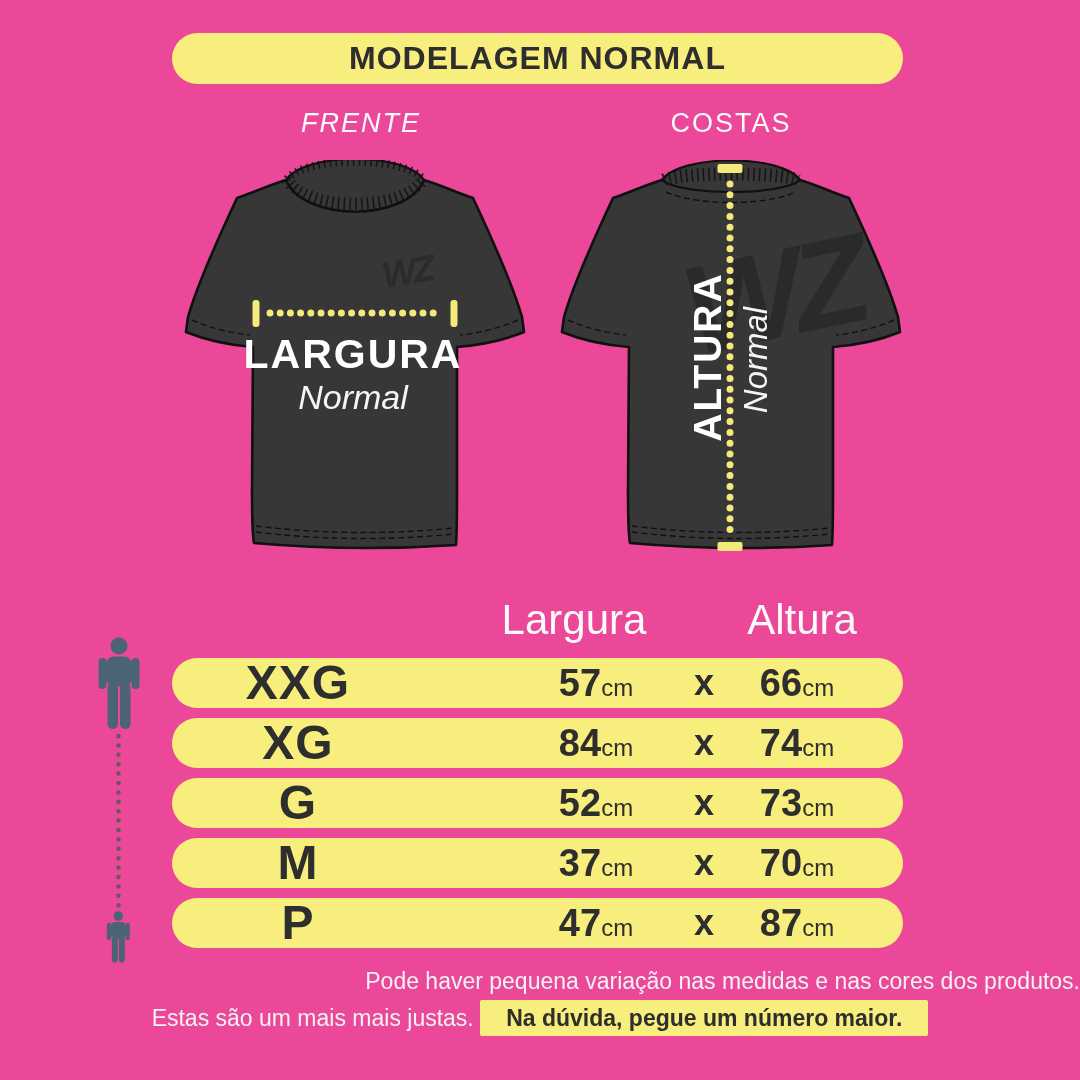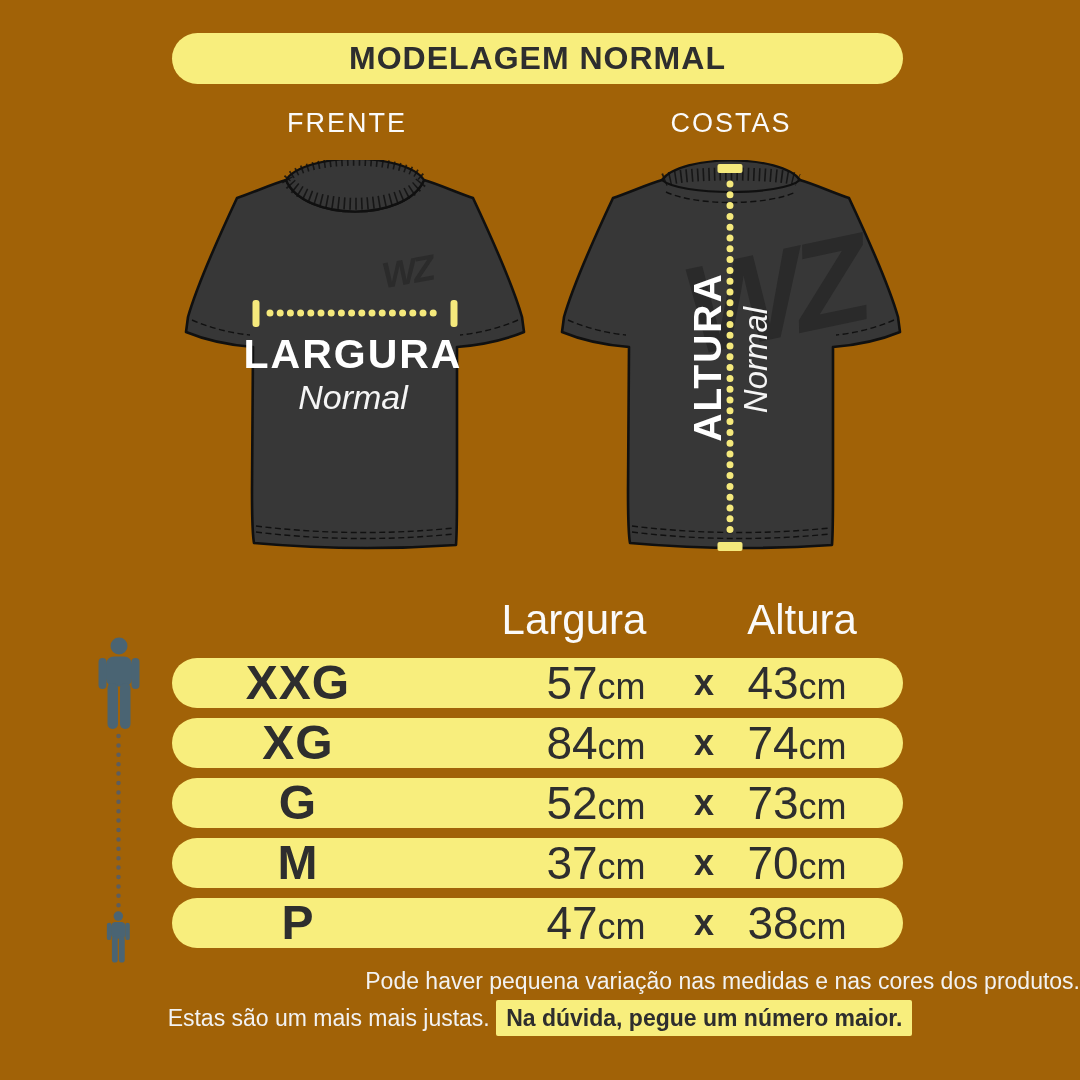--- a/index.html
+++ b/index.html
@@ -1,18 +1,18 @@
 <!DOCTYPE html>
 <html><head>
 <meta charset="utf-8">
 <style>
   html,body{margin:0;padding:0;background:#333333;}
   .canvas{
     position:relative;width:1080px;height:1080px;overflow:hidden;
-    background:#a16207;font-family:"Liberation Sans",sans-serif;
+    background:#ec4899;font-family:"Liberation Sans",sans-serif;
     -webkit-font-smoothing:antialiased;
   }
   .abs{position:absolute;}
   
   .title-pill{
     left:172px;top:33px;width:731px;height:51px;border-radius:26px;
     background:var(--yellow);display:flex;align-items:center;justify-content:center;
   }
   .title-pill span{
     font-size:32px;font-weight:bold;color:#2e2e2e;letter-spacing:1px;
@@ -30,48 +30,48 @@
   .rows-wrap{left:172px;top:658px;width:731px;}
   .row-pill{
     position:relative;width:731px;height:50px;border-radius:25px;
     background:var(--yellow);margin-bottom:10px;color:#2e2e2e;
   }
   .cell{position:absolute;top:0;height:50px;line-height:50px;text-align:center;}
   .cell-size{left:0;width:252px;font-size:48px;font-weight:bold;letter-spacing:1px;}
   .cell-w{left:299px;width:250px;}
   .cell-x{left:497px;width:70px;font-size:36px;font-weight:bold;}
   .cell-h{left:545px;width:160px;}
-  .num{font-weight:normal;font-size:46px;}
-  .unit{font-weight:400;font-size:36px;text-align:center;}
+  .num{font-weight:bold;font-size:38px;}
+  .unit{font-weight:400;font-size:24px;text-align:center;}
   
   .foot-line1{
     left:0;top:968px;width:1080px;text-align:right;color:#f2f2f2;
     font-size:23px;font-weight:400;
   }
   .foot-line2{
     left:0;top:1000px;width:1080px;text-align:center;color:#f2f2f2;
     font-size:23px;font-weight:400;line-height:36px;
   }
   .hl{
     background:var(--yellow);color:#2e2e2e;font-weight:bold;
-    padding:5px 10px;border-radius:2px;
+    padding:5px 26px;border-radius:2px;
   }
   .canvas{--yellow:#f8ee7d;}
   svg text{font-family:"Liberation Sans",sans-serif;}
 </style>
 </head>
 <body>
 
 <div class="canvas">
 
   <div class="abs title-pill">
     <span>MODELAGEM NORMAL</span>
   </div>
 
-  <div class="abs shirt-label" style="left:172px;">FRENTE</div>
+  <div class="abs shirt-label" style="left:186px;font-style:italic;">FRENTE</div>
   <div class="abs shirt-label" style="left:556px;">COSTAS</div>
 
   <svg class="abs" style="left:180px;top:160px;" width="350" height="392" viewBox="0 0 350 392">
 
     <path d="M106,20 C92,24 72,33 57,38
          C42,70 18,122 8,157 L6,172
          Q35,184 73,187
          L72,330 Q72,372 74,383
          Q174,392 276,385
          Q277,372 277,330 L277,187
@@ -148,21 +148,21 @@
   </svg>
 
   <div class="abs col-header" style="left:449px;width:250px;">Largura</div>
   <div class="abs col-header" style="left:712px;width:180px;">Altura</div>
 
   <div class="abs rows-wrap" id="rows-container">
     <div class="row-pill">
       <span class="cell cell-size">XXG</span>
       <span class="cell cell-w"><span class="num js-num">57</span><span class="unit js-unit">cm</span></span>
       <span class="cell cell-x js-sep">x</span>
-      <span class="cell cell-h"><span class="num js-num">43</span><span class="unit js-unit">cm</span></span>
+      <span class="cell cell-h"><span class="num js-num">66</span><span class="unit js-unit">cm</span></span>
     </div>
 
     <div class="row-pill">
       <span class="cell cell-size">XG</span>
       <span class="cell cell-w"><span class="num js-num">84</span><span class="unit js-unit">cm</span></span>
       <span class="cell cell-x js-sep">x</span>
       <span class="cell cell-h"><span class="num js-num">74</span><span class="unit js-unit">cm</span></span>
     </div>
 
     <div class="row-pill">
@@ -176,21 +176,21 @@
       <span class="cell cell-size">M</span>
       <span class="cell cell-w"><span class="num js-num">37</span><span class="unit js-unit">cm</span></span>
       <span class="cell cell-x js-sep">x</span>
       <span class="cell cell-h"><span class="num js-num">70</span><span class="unit js-unit">cm</span></span>
     </div>
 
     <div class="row-pill">
       <span class="cell cell-size">P</span>
       <span class="cell cell-w"><span class="num js-num">47</span><span class="unit js-unit">cm</span></span>
       <span class="cell cell-x js-sep">x</span>
-      <span class="cell cell-h"><span class="num js-num">38</span><span class="unit js-unit">cm</span></span>
+      <span class="cell cell-h"><span class="num js-num">87</span><span class="unit js-unit">cm</span></span>
     </div>
   </div>
 
   <div class="abs foot-line1">Pode haver pequena variação nas medidas e nas cores dos produtos.</div>
   <div class="abs foot-line2">
     <span>Estas são um mais mais justas.</span>
     <span class="hl">Na dúvida, pegue um número maior.</span>
   </div>
 
 </div>

